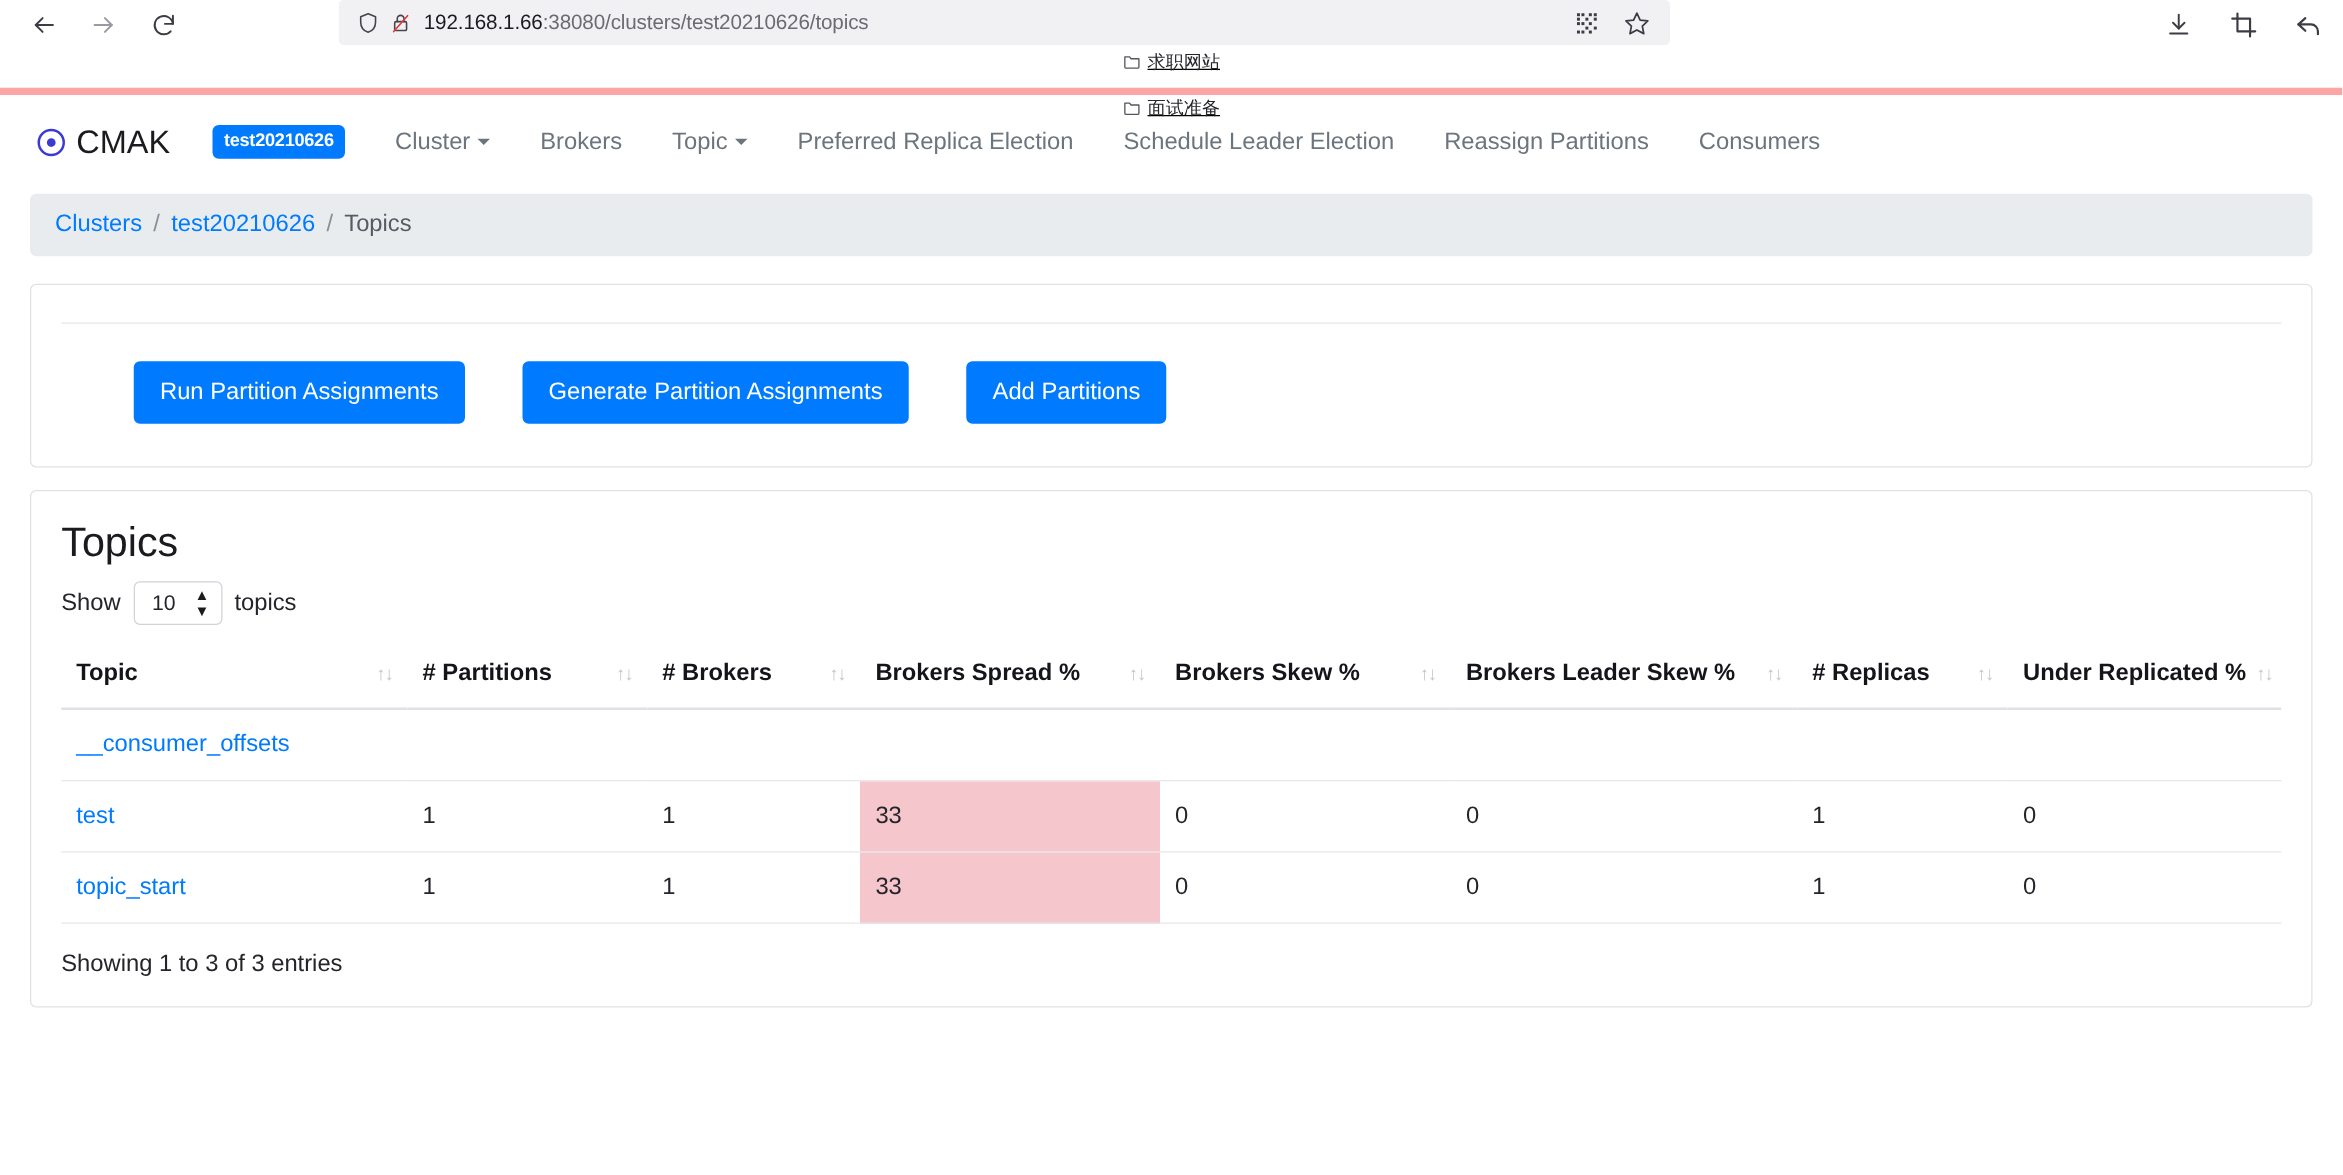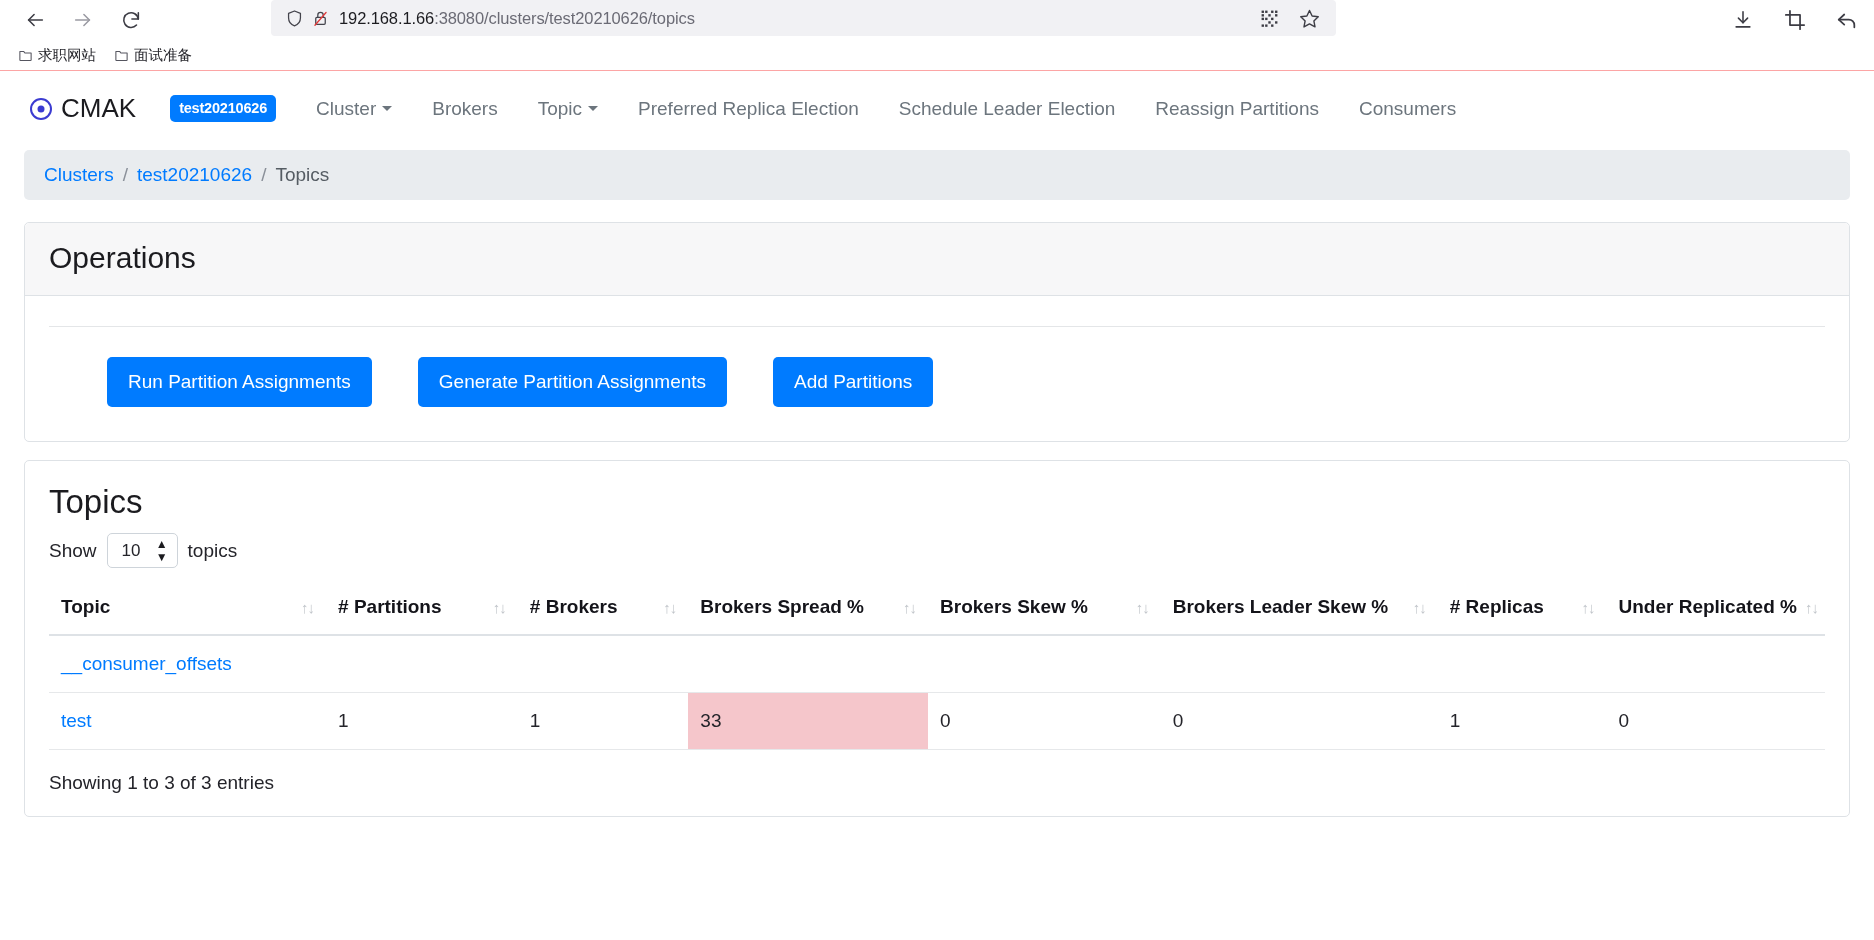--- a/index.html
+++ b/index.html
@@ -8,21 +8,22 @@
     width: 1874px; height: 940px;
     background: #ffffff;
     font-family: "Liberation Sans", sans-serif;
     overflow: hidden;
   }
 
   
   .browser-chrome {
     width: 100%;
     background: #ffffff;
-    border-bottom: 1px solid #fca5a5;
+    border-bottom: 6px solid #fca5a5;
+    text-decoration: underline;
   }
   .toolbar {
     display: flex;
     align-items: center;
     height: 40px;
     padding: 0 14px;
   }
   .nav-btns { display: flex; align-items: center; gap: 22px; padding-left: 8px; }
   .nav-icon {
     width: 26px; height: 26px;
@@ -75,20 +76,21 @@
     color: #3c3c44;
   }
 
   .bookmarks-bar {
     display: flex;
     align-items: center;
     gap: 18px;
     height: 30px;
     padding: 0 18px;
     background: #ffffff;
+    flex-direction: column;
   }
   .bm-item {
     display: flex;
     align-items: center;
     gap: 5px;
     font-size: 14.5px;
     color: #24242a;
     white-space: nowrap;
   }
   .bm-icon { width: 15px; height: 15px; display:block; color:#55555f; }
@@ -483,21 +485,20 @@
 
   <div class="breadcrumb">
     <span class="crumb-link">Clusters</span>
     <span class="crumb-sep">/</span>
     <span class="crumb-link">test20210626</span>
     <span class="crumb-sep">/</span>
     <span class="crumb-active">Topics</span>
   </div>
 
   <div class="card">
-    <div class="card-header">Operations</div>
     <div class="card-body">
       <div class="btn-row">
         <button class="btn-primary">Run Partition Assignments</button>
         <button class="btn-primary">Generate Partition Assignments</button>
         <button class="btn-primary">Add Partitions</button>
       </div>
     </div>
   </div>
 
   <div class="card topics-card">
@@ -601,20 +602,30 @@
           <tr>
             <td><span class="topic-link">test</span></td>
             <td>1</td>
             <td>1</td>
             <td class="danger">33</td>
             <td>0</td>
             <td>0</td>
             <td>1</td>
             <td>0</td>
           </tr>
+          <tr>
+            <td><span class="topic-link">topic_start</span></td>
+            <td>1</td>
+            <td>1</td>
+            <td class="danger">33</td>
+            <td>0</td>
+            <td>0</td>
+            <td>1</td>
+            <td>0</td>
+          </tr>
         </tbody>
       </table>
 
       <div class="table-footer">
         <span class="showing-text">Showing 1 to 3 of 3 entries</span>
       </div>
     </div>
   </div>
 </div>
 

